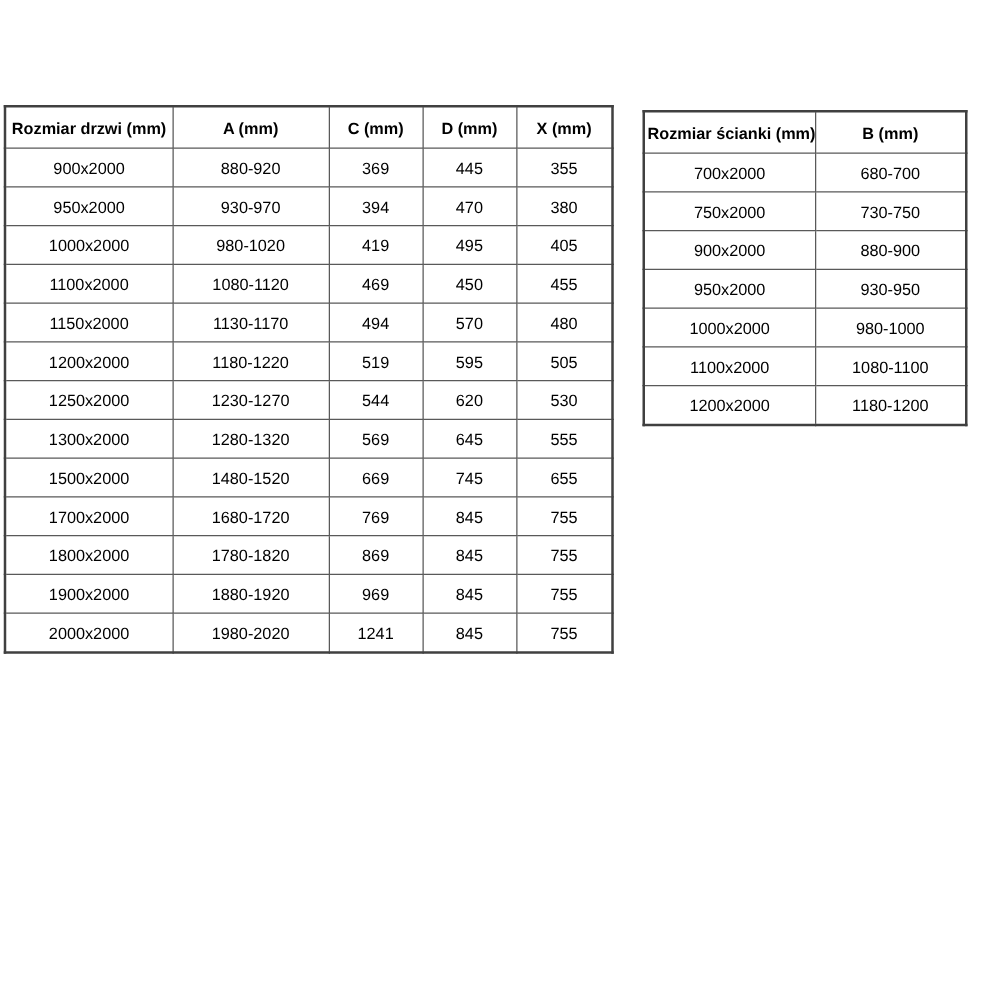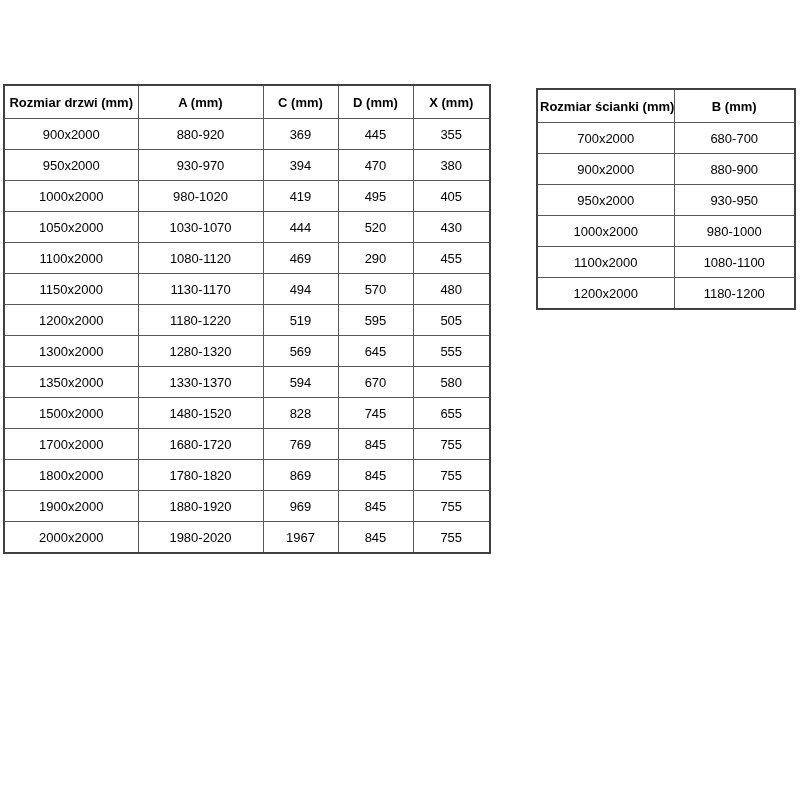--- a/index.html
+++ b/index.html
@@ -39,21 +39,21 @@
   .spec-table td {
     font-weight: normal;
     height: 30px;
   }
   #door-table {
     left: 3px;
     top: 84px;
     width: 486px;
   }
   #wall-table {
-    left: 536px;
+    left: 514px;
     top: 88px;
     width: 258px;
   }
 </style>
 </head>
 <body>
 
 <table id="door-table" class="spec-table">
   <colgroup>
     <col style="width:134px">
@@ -87,65 +87,58 @@
         <td>380</td>
       </tr>
       <tr>
         <td>1000x2000</td>
         <td>980-1020</td>
         <td>419</td>
         <td>495</td>
         <td>405</td>
       </tr>
       <tr>
-        <td>1050x2000</td>
-        <td>1030-1070</td>
-        <td>444</td>
-        <td>520</td>
-        <td>430</td>
-      </tr>
-      <tr>
         <td>1100x2000</td>
         <td>1080-1120</td>
         <td>469</td>
-        <td>290</td>
+        <td>450</td>
         <td>455</td>
       </tr>
       <tr>
         <td>1150x2000</td>
         <td>1130-1170</td>
         <td>494</td>
         <td>570</td>
         <td>480</td>
       </tr>
       <tr>
         <td>1200x2000</td>
         <td>1180-1220</td>
         <td>519</td>
         <td>595</td>
         <td>505</td>
       </tr>
       <tr>
+        <td>1250x2000</td>
+        <td>1230-1270</td>
+        <td>544</td>
+        <td>620</td>
+        <td>530</td>
+      </tr>
+      <tr>
         <td>1300x2000</td>
         <td>1280-1320</td>
         <td>569</td>
         <td>645</td>
         <td>555</td>
       </tr>
       <tr>
-        <td>1350x2000</td>
-        <td>1330-1370</td>
-        <td>594</td>
-        <td>670</td>
-        <td>580</td>
-      </tr>
-      <tr>
         <td>1500x2000</td>
         <td>1480-1520</td>
-        <td>828</td>
+        <td>669</td>
         <td>745</td>
         <td>655</td>
       </tr>
       <tr>
         <td>1700x2000</td>
         <td>1680-1720</td>
         <td>769</td>
         <td>845</td>
         <td>755</td>
       </tr>
@@ -159,21 +152,21 @@
       <tr>
         <td>1900x2000</td>
         <td>1880-1920</td>
         <td>969</td>
         <td>845</td>
         <td>755</td>
       </tr>
       <tr>
         <td>2000x2000</td>
         <td>1980-2020</td>
-        <td>1967</td>
+        <td>1241</td>
         <td>845</td>
         <td>755</td>
       </tr>
     </tbody>
   </table>
 
 <table id="wall-table" class="spec-table">
   <colgroup>
     <col style="width:137px">
     <col style="width:121px">
@@ -183,20 +176,24 @@
         <th>Rozmiar ścianki (mm)</th>
         <th>B (mm)</th>
       </tr>
     </thead>
     <tbody>
       <tr>
         <td>700x2000</td>
         <td>680-700</td>
       </tr>
       <tr>
+        <td>750x2000</td>
+        <td>730-750</td>
+      </tr>
+      <tr>
         <td>900x2000</td>
         <td>880-900</td>
       </tr>
       <tr>
         <td>950x2000</td>
         <td>930-950</td>
       </tr>
       <tr>
         <td>1000x2000</td>
         <td>980-1000</td>

